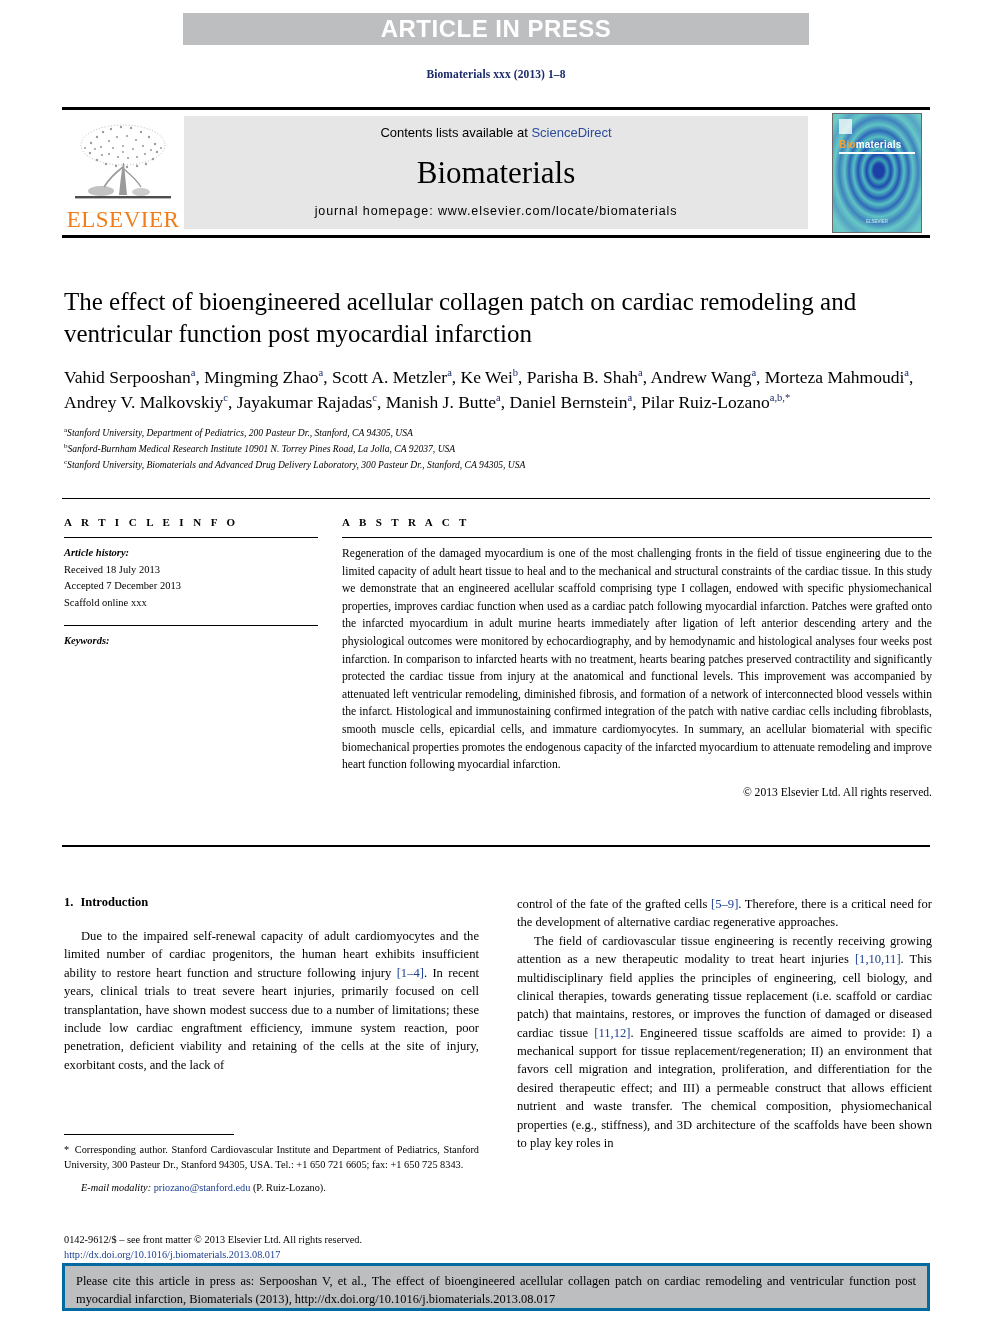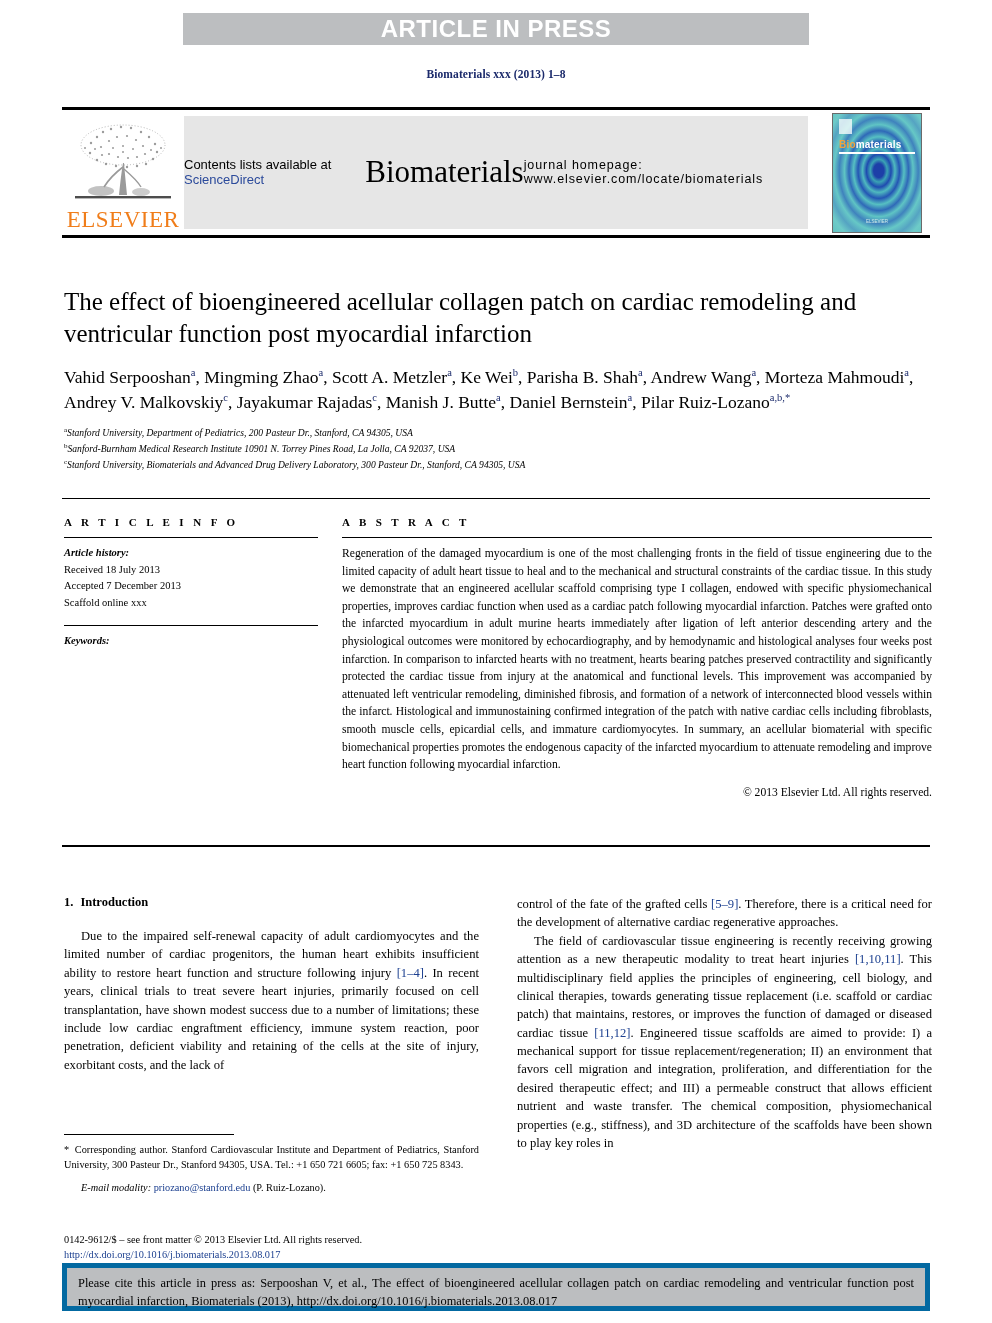--- a/index.html
+++ b/index.html
@@ -85,21 +85,21 @@
     letter-spacing: 0.5px;
     color: #f07d1a;
     line-height: 1;
     margin-top: 1px;
   }
   .header-center {
     flex: 1 1 auto;
     background: #e6e6e6;
     margin: 6px 16px 6px 0;
     display: flex;
-    flex-direction: row;
+    flex-direction: column;
     align-items: center;
     justify-content: space-between;
     padding: 9px 0 11px 0;
     box-sizing: border-box;
   }
   .contents-line {
     font-family: "Liberation Sans", sans-serif;
     font-size: 13px;
     color: #000;
   }
@@ -355,21 +355,21 @@
   }
   .doi-link { color: #1b3f8f; }
 
   
   .cite-box {
     position: absolute;
     left: 62px;
     top: 1263px;
     width: 868px;
     height: 48px;
-    border: 5px solid #0369a1;
+    border: 3px solid #0369a1;
     background: #bcbec0;
     box-sizing: border-box;
     padding: 7px 11px 0 11px;
   }
   .cite-text {
     font-family: "Liberation Serif", serif;
     font-size: 12.4px;
     line-height: 1.42;
     text-align: justify;
     color: #000;

